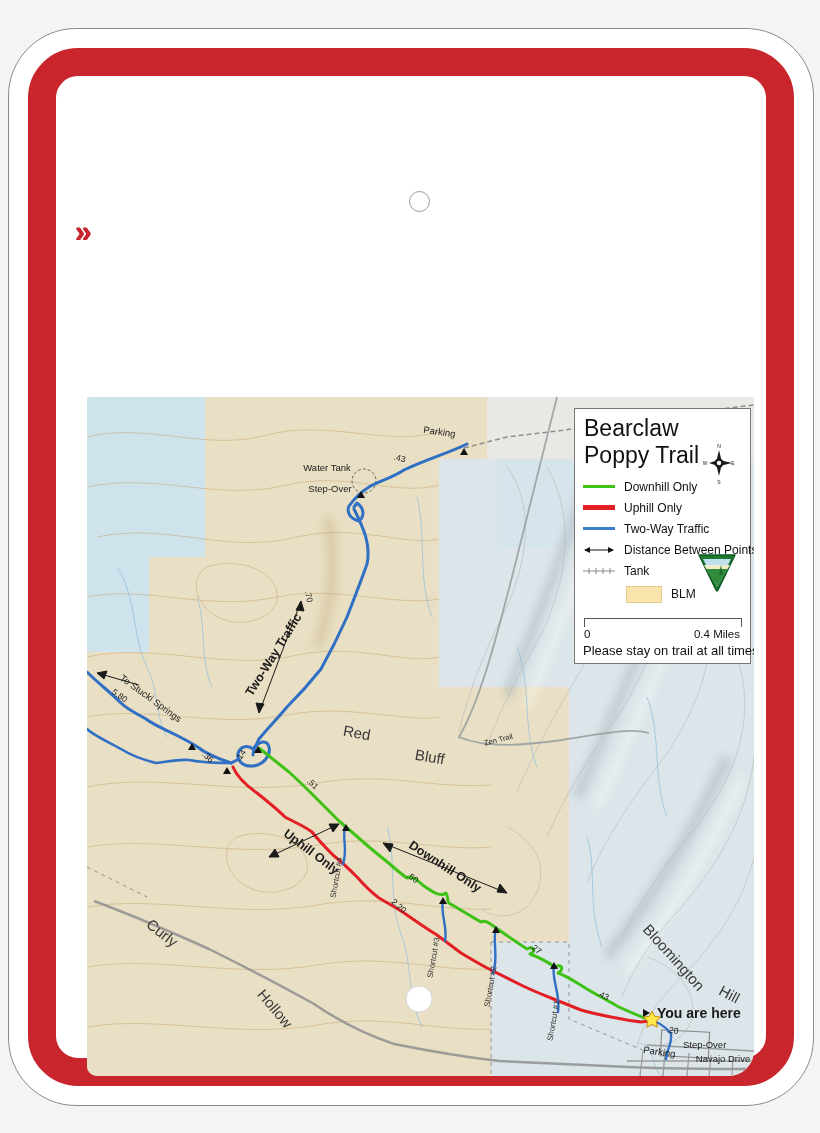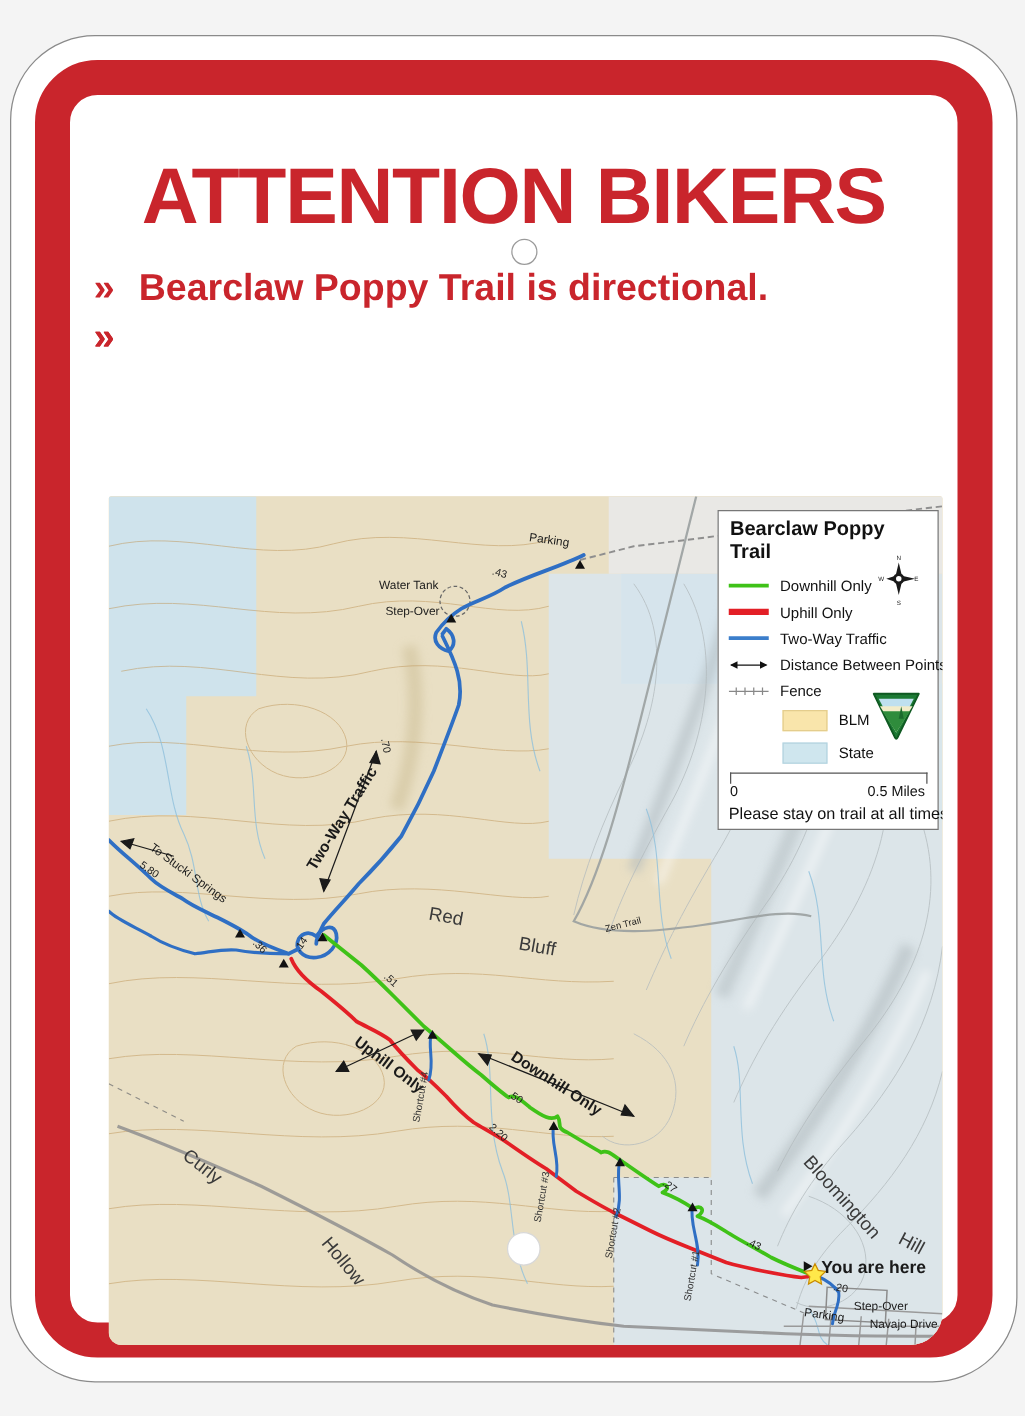--- a/index.html
+++ b/index.html
@@ -18,21 +18,21 @@
   .bullet{position:relative;padding-left:36px;font-size:30px;font-weight:bold;
         color:#c9252c;line-height:38px;margin-bottom:1px;}
   .bullet .marker{position:absolute;left:0;top:0;}
   
   #map{position:absolute;left:78px;top:368px;width:667px;height:679px;overflow:hidden;
        border-radius:2px 2px 26px 10px;background:#e9dfc4;}
   #map svg{display:block;}
   
   #legend{position:absolute;left:487px;top:11px;width:177px;height:256px;background:#ffffff;
         border:1px solid #777;box-sizing:border-box;padding:6px 8px 4px 8px;}
-  #legend .lg-title{font-size:16px;color:#111;margin:0 0 7px 1px;font-weight:bold;}
+  #legend .lg-title{font-size:23px;color:#111;margin:0 0 7px 1px;}
   .lg-row{position:relative;height:21px;display:flex;align-items:center;}
   .lg-swatch-line{width:32px;height:3.5px;margin-right:9px;flex:0 0 auto;}
   .lg-label{font-size:12px;color:#111;white-space:nowrap;}
   .lg-arrow{width:32px;height:10px;margin-right:9px;flex:0 0 auto;}
   .lg-fence{width:32px;height:10px;margin-right:9px;flex:0 0 auto;}
   .lg-area{width:36px;height:17px;margin-right:9px;border:1px solid #ccc;box-sizing:border-box;flex:0 0 auto;}
   .lg-row.area{height:26px;padding-left:43px;}
   #compass{position:absolute;right:14px;top:32px;}
   #blm-logo{position:absolute;right:12px;top:142px;}
   #scalebar{position:absolute;left:9px;top:209px;width:156px;height:8px;
@@ -48,27 +48,25 @@
   .mplace{font-size:15px;fill:#3a3a3a;}
   .msc{font-size:8px;fill:#333;}
   .myah{font-size:14px;font-weight:bold;}
 </style>
 </head>
 <body>
 
 <div id="canvas">
   <div id="sign">
     <div id="red-border"></div>
-    <div id="title">ATTENTION BIKERS</div>
     <div id="hole-top" class="hole"></div>
 
     <div id="bullets">
       <div class="bullet">
         <span class="marker">»</span>
-        <span>Bearclaw Poppy Trail is directional.</span>
       </div>
       <div class="bullet">
         <span class="marker">»</span>
       </div>
       <div class="bullet">
         <span class="marker">»</span>
       </div>
     </div>
 
     <div id="map">
@@ -253,48 +251,44 @@
             <line x1="2" y1="5" x2="30" y2="5" stroke="#111" stroke-width="1"></line>
             <path d="M1,5 l6,-3 l0,6 z M31,5 l-6,-3 l0,6 z" fill="#111"></path>
           </svg>
           <span class="lg-label">Distance Between Points</span>
         </div>
         <div class="lg-row">
           <svg class="lg-fence" width="32" height="10">
             <line x1="0" y1="5" x2="32" y2="5" stroke="#888" stroke-width="1"></line>
             <path d="M6,2 L6,8 M13,2 L13,8 M20,2 L20,8 M27,2 L27,8" stroke="#888" stroke-width="1"></path>
           </svg>
-          <span class="lg-label">Fence</span>
+          <span class="lg-label">Tank</span>
         </div>
         <div class="lg-row area">
           <div class="lg-area" style="background:#f9e5ab;border-color:#e4cd8d"></div>
           <span class="lg-label">BLM</span>
-        </div>
-        <div class="lg-row area">
-          <div class="lg-area" style="background:#cfe6ee;border-color:#b5d4e0"></div>
-          <span class="lg-label">State</span>
         </div>
         <svg id="compass" width="34" height="44" viewBox="0 0 34 44">
           <text x="17" y="7" text-anchor="middle" font-size="5" fill="#333">N</text>
           <text x="17" y="43" text-anchor="middle" font-size="5" fill="#333">S</text>
           <text x="3" y="24" text-anchor="middle" font-size="5" fill="#333">W</text>
           <text x="31" y="24" text-anchor="middle" font-size="5" fill="#333">E</text>
           <path d="M17,9 L19.5,19.5 L30,22 L19.5,24.5 L17,35 L14.5,24.5 L7,22 L14.5,19.5 Z" fill="#1a1a1a"></path>
           <circle cx="17" cy="22" r="4.5" fill="#1a1a1a"></circle>
             <circle cx="17" cy="22" r="2.2" fill="#fff"></circle>
         </svg>
         <svg id="blm-logo" width="42" height="42" viewBox="0 0 42 42">
           <path d="M3,4 L39,4 L22,39 Q21,41 20,39 Z" fill="#1c7a34" stroke="#0f5a22" stroke-width="1.5" stroke-linejoin="round"></path>
           <path d="M7,8 L35,8 L21,35 Z" fill="#bfe0ef"></path>
           <path d="M8,14 L34,14 L21,35 Z" fill="#f2ecc9"></path>
           <path d="M10,18 L32,18 L21,35 Z" fill="#2f8c3c"></path>
           <path d="M25,14 L27,24 L23,24 Z" fill="#1c6b2e"></path>
         </svg>
         <div id="scalebar"></div>
         <div id="scale-labels">
           <span class="s0">0</span>
-          <span class="s5">0.5 Miles</span>
+          <span class="s5">0.4 Miles</span>
         </div>
         <div id="legend-note">Please stay on trail at all times!</div>
       </div>
     </div>
   </div>
 </div>
 
 </body></html>

